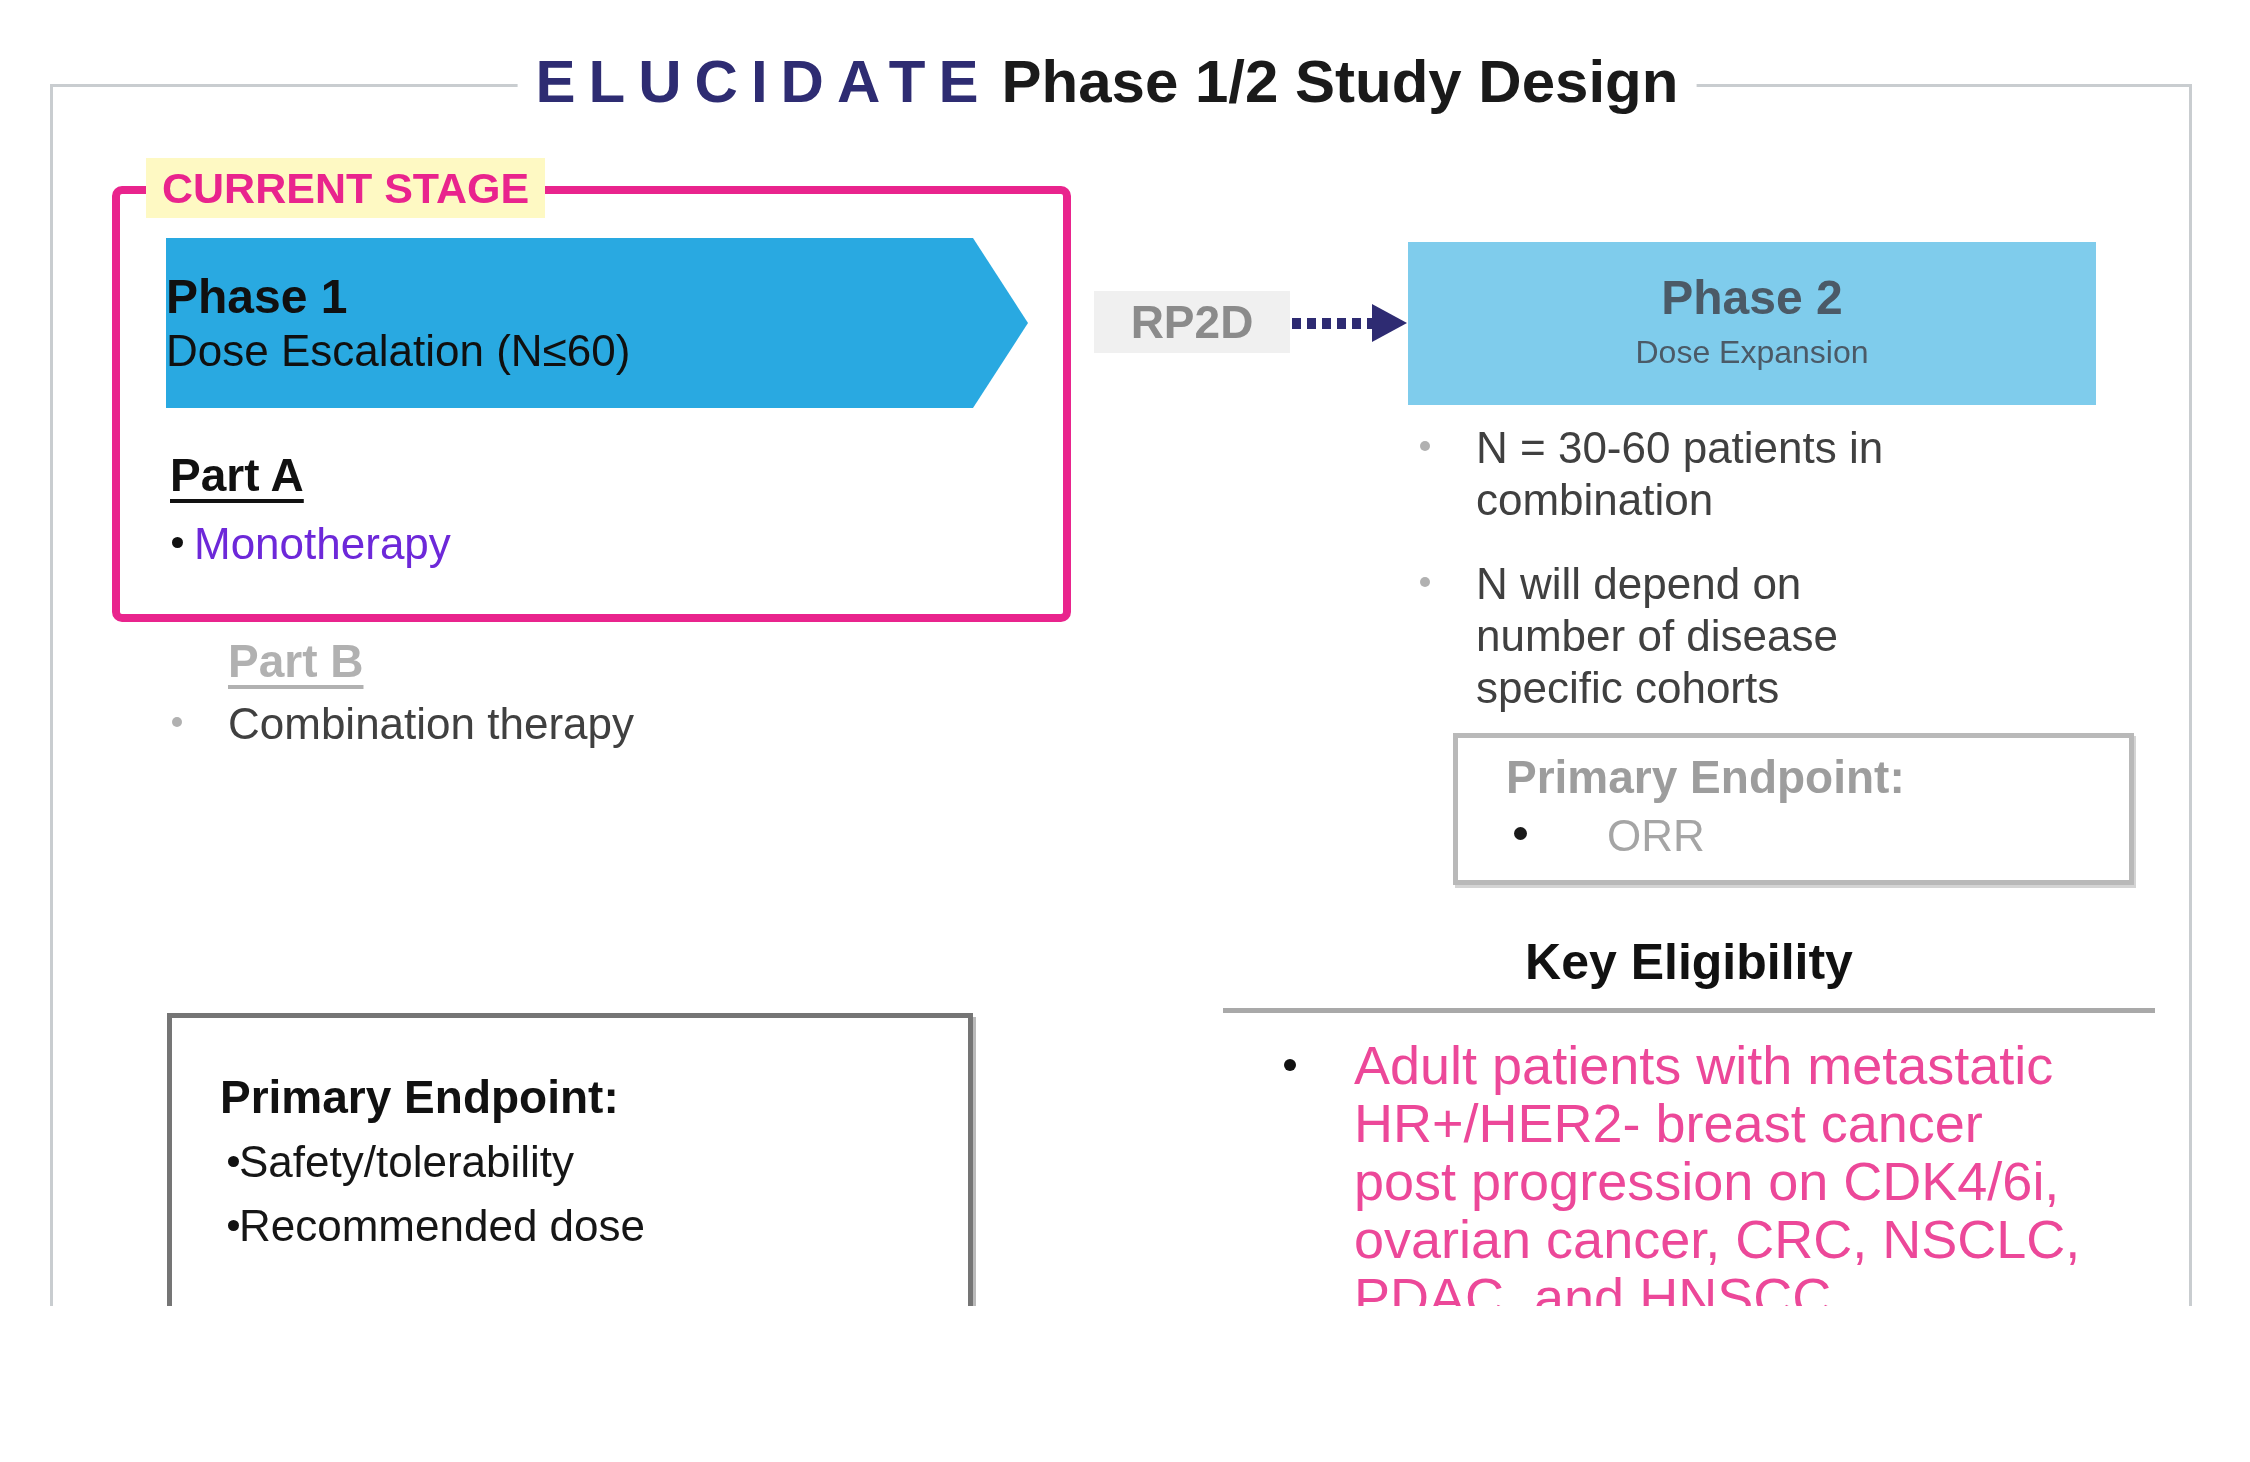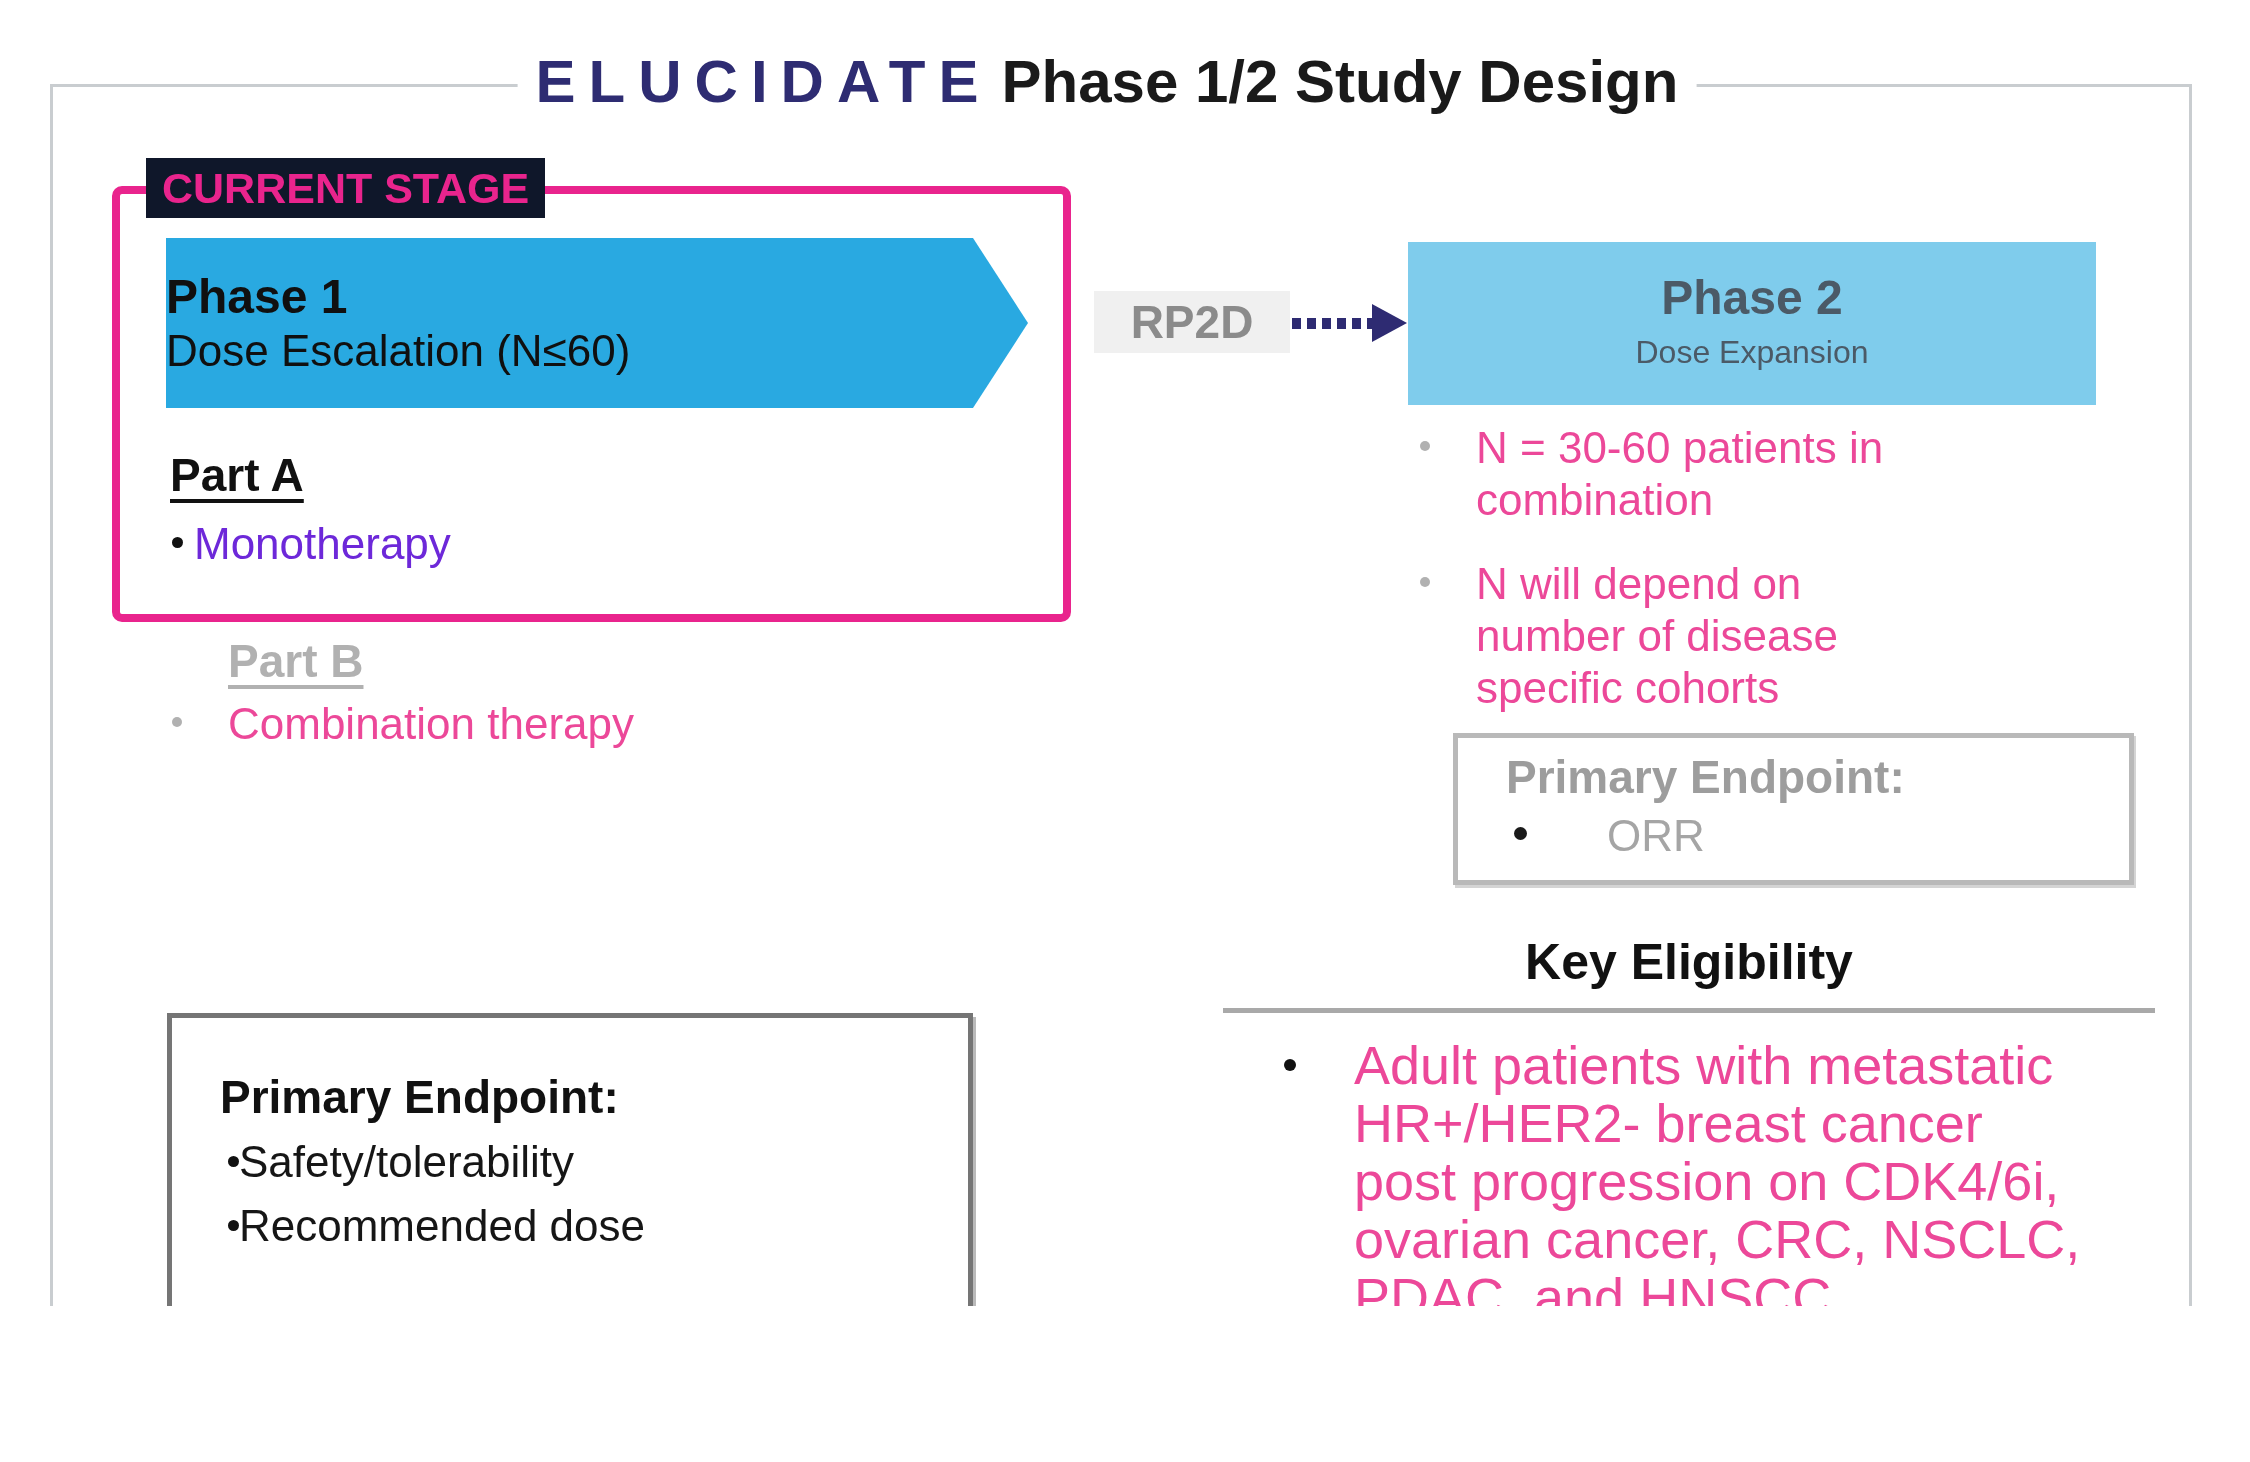--- a/index.html
+++ b/index.html
@@ -13,42 +13,42 @@
   
   .title{position:absolute;left:1107px;top:46px;transform:translateX(-50%);
          background:#ffffff;padding:0 18px;white-space:nowrap;font-size:60px;line-height:72px;}
   .brand{color:#2e2c72;font-weight:600;letter-spacing:13px;}
   .title-rest{color:#1a1a1a;font-weight:600;margin-left:10px;}
 
   
   .stage-box{position:absolute;left:112px;top:186px;width:943px;height:420px;
              border:8px solid #e9248d;border-radius:10px;}
   .stage-label{position:absolute;left:146px;top:158px;height:60px;line-height:60px;
-               background:#0f172a;padding:0 16px;color:#e9248d;font-size:43px;font-weight:600;}
+               background:#fef9c3;padding:0 16px;color:#e9248d;font-size:43px;font-weight:600;}
 
   
   .arrow-p1{position:absolute;left:166px;top:238px;width:862px;height:170px;background:#29a9e1;
             clip-path:polygon(0 0,calc(100% - 55px) 0,100% 50%,calc(100% - 55px) 100%,0 100%);
             display:flex;flex-direction:column;align-items:flex-start;justify-content:center;
             padding-right:55px;box-sizing:border-box;}
   .arrow-title{font-size:48px;font-weight:700;color:#101010;line-height:56px;}
   .arrow-sub{font-size:44px;font-weight:400;color:#101010;line-height:52px;}
 
   .part-heading{position:absolute;font-size:46px;font-weight:700;
                 text-decoration:underline;text-decoration-thickness:4px;text-underline-offset:8px;}
   .part-a{left:170px;top:448px;color:#111111;}
   .part-b{left:228px;top:634px;color:#b1b1b1;}
 
   .bullet-row{position:absolute;display:flex;align-items:flex-start;}
   .dot{flex:0 0 auto;border-radius:50%;}
   .dot-black{width:11px;height:11px;background:#111111;margin-top:19px;}
   .dot-gray{width:10px;height:10px;background:#b1b1b1;margin-top:19px;}
   .bullet-text{font-size:44px;line-height:52px;margin-left:46px;white-space:pre-line;}
   .text-dark{color:#6d28d9;margin-left:11px;}
-  .text-gray{color:#ec4899;}
+  .text-gray{color:#404040;}
 
   .row-mono{left:172px;top:518px;}
   .row-comb{left:172px;top:698px;}
 
   
   .rp2d{position:absolute;left:1094px;top:291px;width:196px;height:62px;background:#f0f0f0;
         display:flex;align-items:center;justify-content:center;
         font-size:46px;font-weight:700;color:#8b8b8b;}
   .dotted-line{position:absolute;left:1292px;top:318px;width:80px;height:11px;
                background:repeating-linear-gradient(90deg,#2e2b72 0 9px,transparent 9px 15px);}

